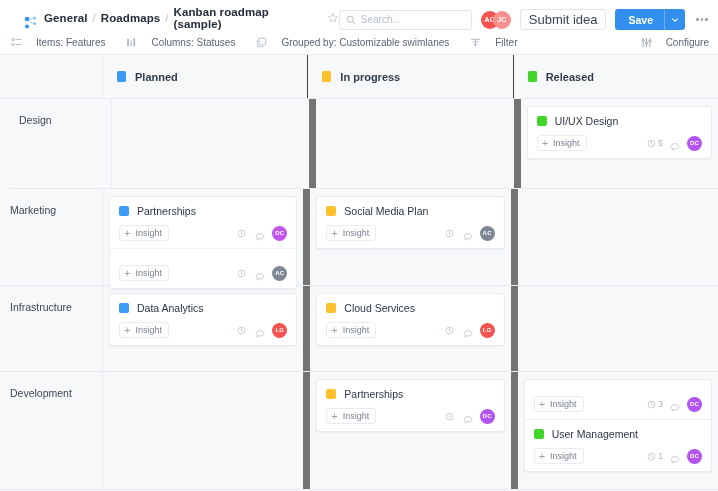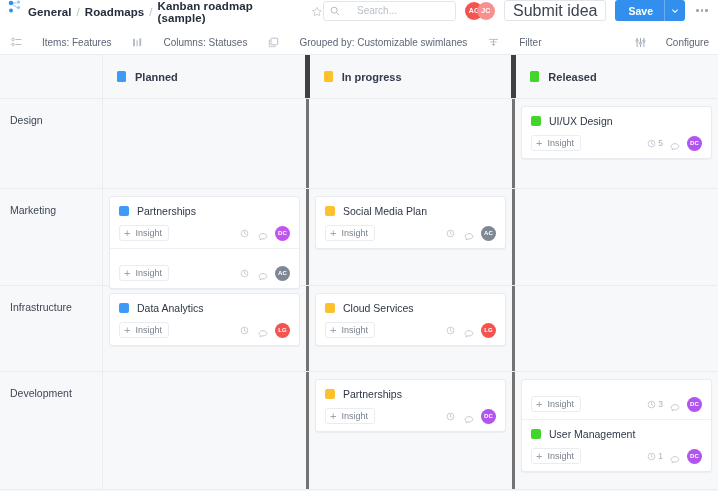--- a/index.html
+++ b/index.html
@@ -8,58 +8,58 @@
     font-family: "Liberation Sans", sans-serif;
     background: #ffffff;
     overflow: hidden;
     color: #2b3341;
     -webkit-font-smoothing: antialiased;
   }
 
   
   .topbar {
     height: 30px;
-    display: flex; align-items: flex-start;
-    padding: 0 8px 0 8px;
+    display: flex; align-items: flex-end;
+    padding: 0 8px 0 24px;
     background: #fff;
   }
   .brand-icon { width: 14px; height: 14px; flex: 0 0 auto; margin-right: 6px; display:block; }
   .crumbs { display: flex; align-items: center; gap: 5px; font-size: 11.5px; }
   .crumb { color: #242d3c; font-weight: bold; letter-spacing: .1px; }
   .crumb.link { cursor: pointer; }
   .crumb-sep { color: #b7bfcb; font-weight: normal; }
   .star-icon { width: 12px; height: 12px; margin-left: 5px; display:block; }
 
   .topbar-right { margin-left: auto; display: flex; align-items: center; gap: 9px; }
 
   .search-box {
     width: 133px; height: 20px;
     border: 1px solid #e2e6ec; border-radius: 3px;
-    display: flex; align-items: center; gap: 17px;
+    display: flex; align-items: center; gap: 5px;
     padding: 0 6px; background: #fff;
   }
   .search-box svg { width: 10px; height: 10px; flex: 0 0 auto; }
   .search-box input {
     border: 0; outline: 0; font-size: 10px; width: 100%;
     font-family: "Liberation Sans", sans-serif; color: #4a5568; background: transparent;
   }
   .search-box input::placeholder { color: #b9c0ca; }
 
   .avatars { display: flex; align-items: center; }
   .av {
     width: 18px; height: 18px; border-radius: 50%;
     display: flex; align-items: center; justify-content: center;
     font-size: 7px; font-weight: bold; color: #fff; letter-spacing: .2px;
   }
   .avatars .av + .av { margin-left: -6px; }
 
   .btn-plain {
     height: 21px; padding: 0 8px;
     border: 1px solid #e0e4ea; border-radius: 3px; background: #fff;
-    font-size: 16px; color: #3c4554; display: flex; align-items: center;
+    font-size: 13px; color: #3c4554; display: flex; align-items: center;
     font-family: "Liberation Sans", sans-serif; cursor: pointer; white-space: nowrap;
   }
   .save-group { display: flex; align-items: stretch; border-radius: 3px; overflow: hidden; }
   .btn-save {
     height: 21px; padding: 0 11px 0 13px; border: 0; background: #338fee;
     color: #fff; font-size: 10.5px; font-weight: bold; display: flex; align-items: center;
     font-family: "Liberation Sans", sans-serif; cursor: pointer;
   }
   .btn-save-caret {
     height: 21px; width: 21px; border: 0; background: #338fee; cursor: pointer;
@@ -72,50 +72,50 @@
     justify-content: center; gap: 2px; cursor: pointer; background: transparent; border: 0;
   }
   .more-btn i { width: 2.5px; height: 2.5px; border-radius: 50%; background: #9aa3b0; display: block; }
 
   
   .filterbar {
     height: 25px; display: flex; align-items: center;
     padding: 0 9px 0 11px; border-bottom: 1px solid #e9edf2; background: #fff;
   }
   .fitem {
-    display: flex; align-items: flex-end; gap: 20px;
+    display: flex; align-items: flex-end; gap: 14px;
     font-size: 10px; color: #5c6676; margin-right: 21px; cursor: pointer; white-space: nowrap;
   }
   .fitem svg { width: 11px; height: 11px; flex: 0 0 auto; display:block; }
   .fitem.configure { margin-right: 0; margin-left: auto; }
 
   
   .board { position: relative; height: 436px; background: #f7f8fa; display: flex; flex-direction: column; }
 
   .col-head-row {
     display: flex; height: 44px; background: #f7f8fa;
     border-bottom: 1px solid #e9edf2; flex: 0 0 auto;
   }
   .lane-gutter { width: 103px; flex: 0 0 103px; border-right: 1px solid #e9edf2; }
   .col-head {
-    flex: 1 1 0; border-right: 5px solid #404040;
+    flex: 1 1 0; border-right: 1px solid #404040;
     display: flex; align-items: center; padding-left: 14px; gap: 9px;
   }
   .col-head:last-child { border-right: 0; }
   .sw { width: 9px; height: 11px; border-radius: 1.5px; flex: 0 0 auto; }
   .col-title { font-size: 11px; color: #323b4a; font-weight: bold; }
 
   .lane { display: flex; border-bottom: 1px solid #e9edf2; flex: 0 0 auto; }
   .lane-label {
     width: 103px; flex: 0 0 103px; border-right: 1px solid #e9edf2;
     font-size: 10.5px; color: #3d4655; padding: 15px 0 0 10px; font-weight: normal;
   }
   .lane-cols { display: flex; flex: 1 1 auto; }
   .cell {
-    flex: 1 1 0; border-right: 3px solid #737373;
+    flex: 1 1 0; border-right: 7px solid #737373;
     padding: 7px 6px 8px 6px;
   }
   .cell:last-child { border-right: 0; }
 
   
   .card-group {
     background: #fff; border: 1px solid #e8ebf0; border-radius: 3px;
     box-shadow: 0 1px 1px rgba(28,39,56,.05);
     overflow: hidden;
   }
@@ -269,21 +269,21 @@
           <span class="sw" style="background:#fdc12d"></span>
           <span class="col-title">In progress</span>
         </div>
         <div class="col-head">
           <span class="sw" style="background:#44d52a"></span>
           <span class="col-title">Released</span>
         </div>
       </div>
   </div>
   <div id="lanes-host">
-      <div class="lane" style="height: 90px;">
+      <div class="lane" style="height: 90px; margin-left: 9px;">
         <div class="lane-label">Design</div>
         <div class="lane-cols">
           <div class="cell"></div>
           <div class="cell"></div>
           <div class="cell">
             <div class="card-group">
               <div class="card">
                 <div class="card-title-row">
                   <span class="card-sw" style="background:#44d52a"></span>
                   <span class="card-title">UI/UX Design</span>

